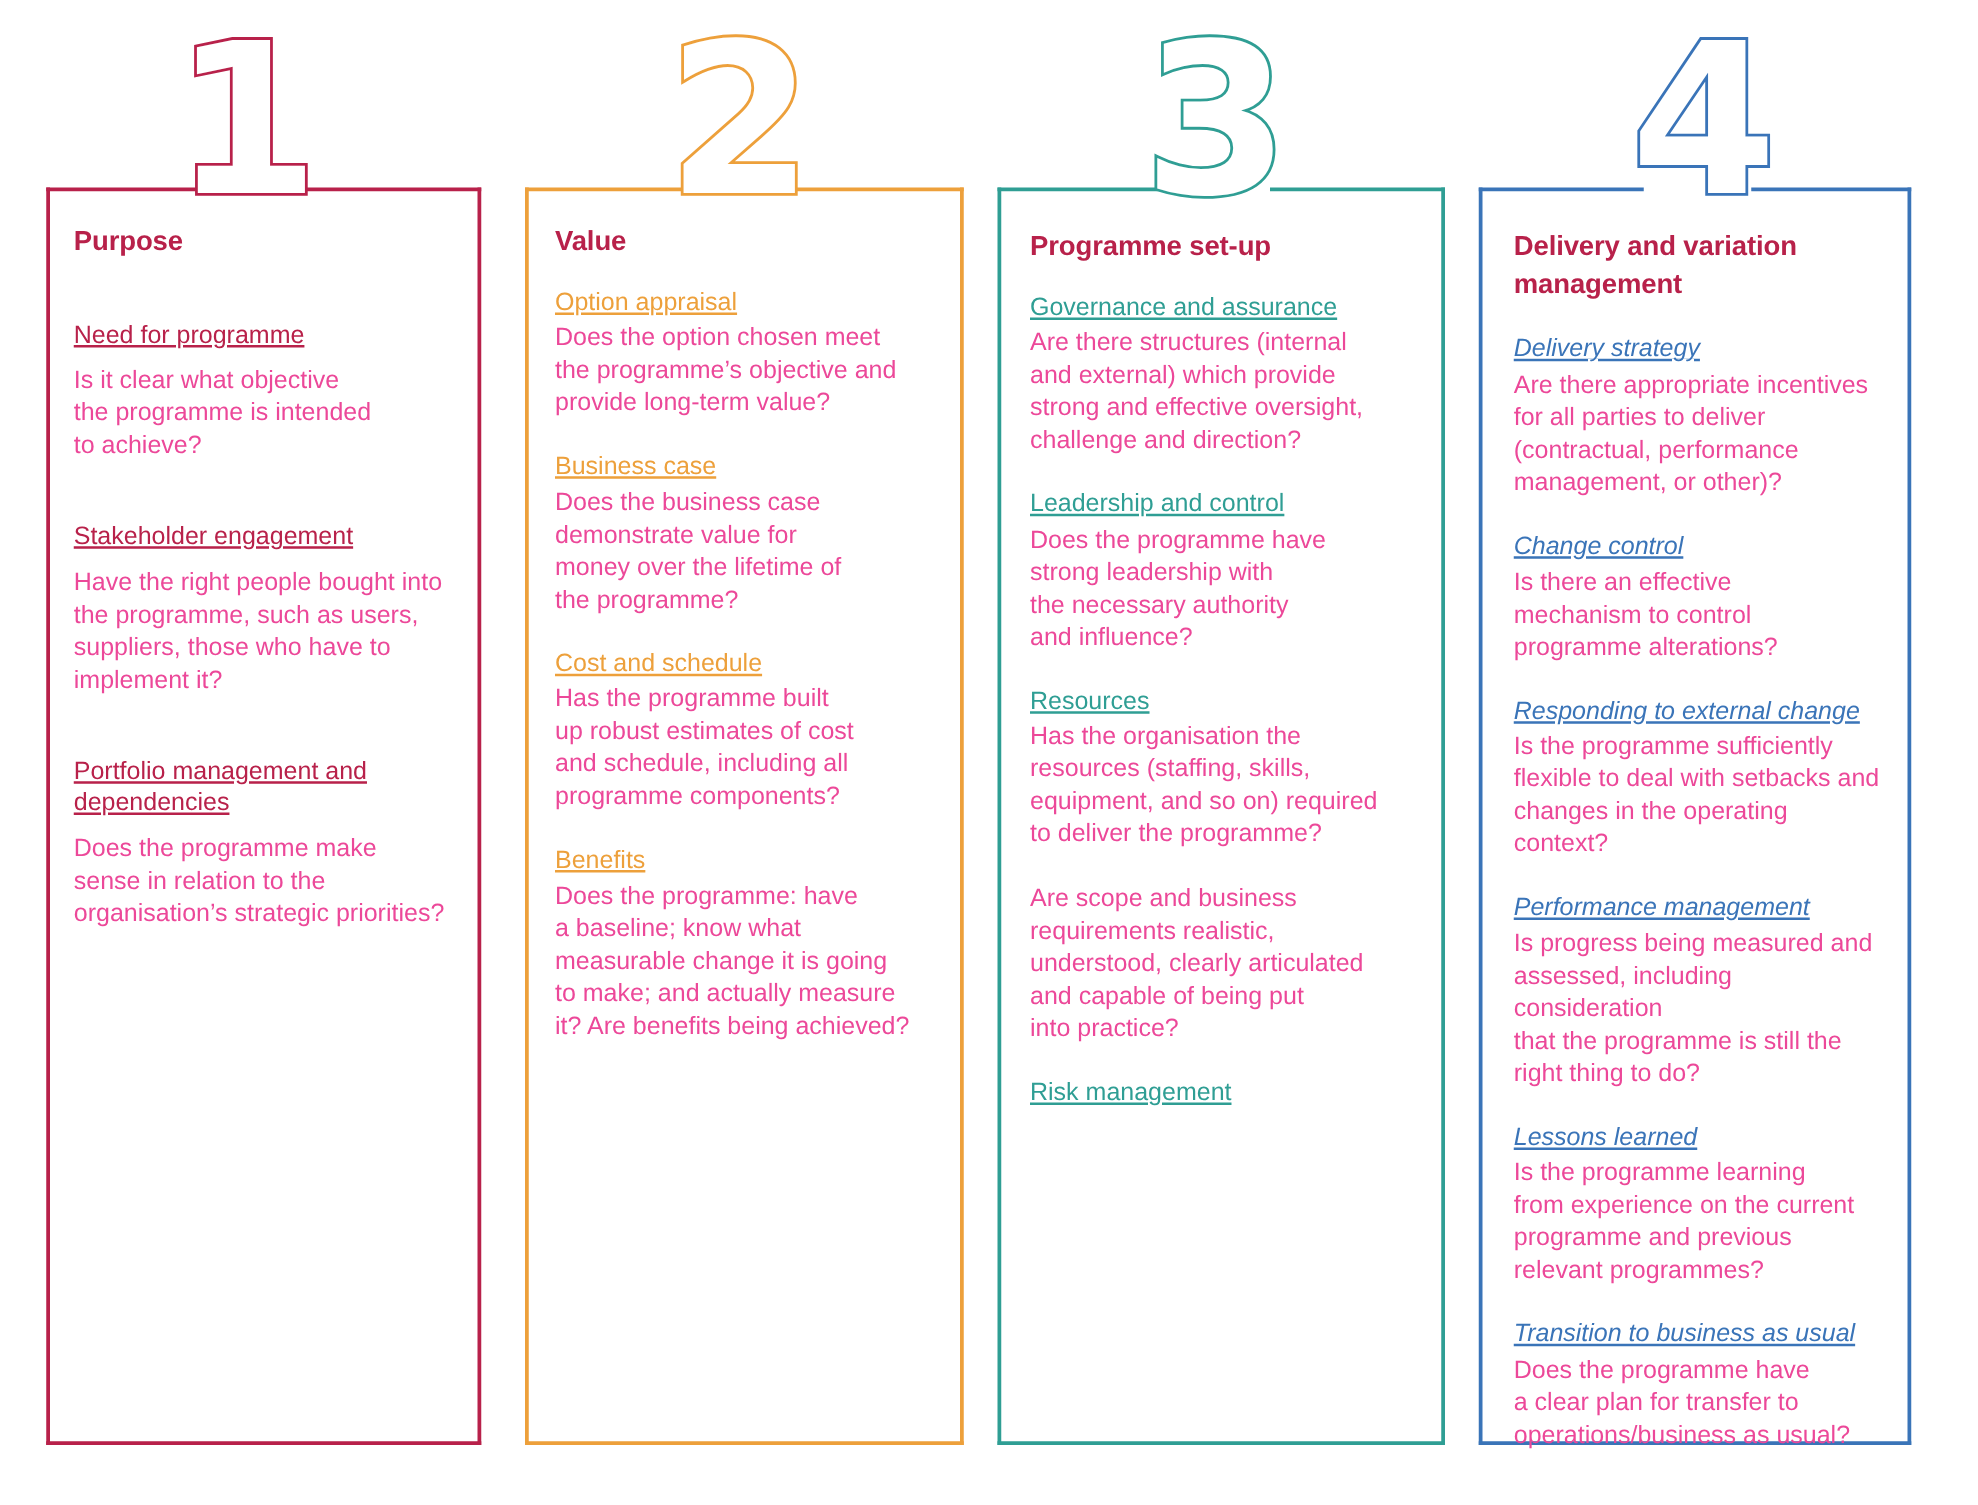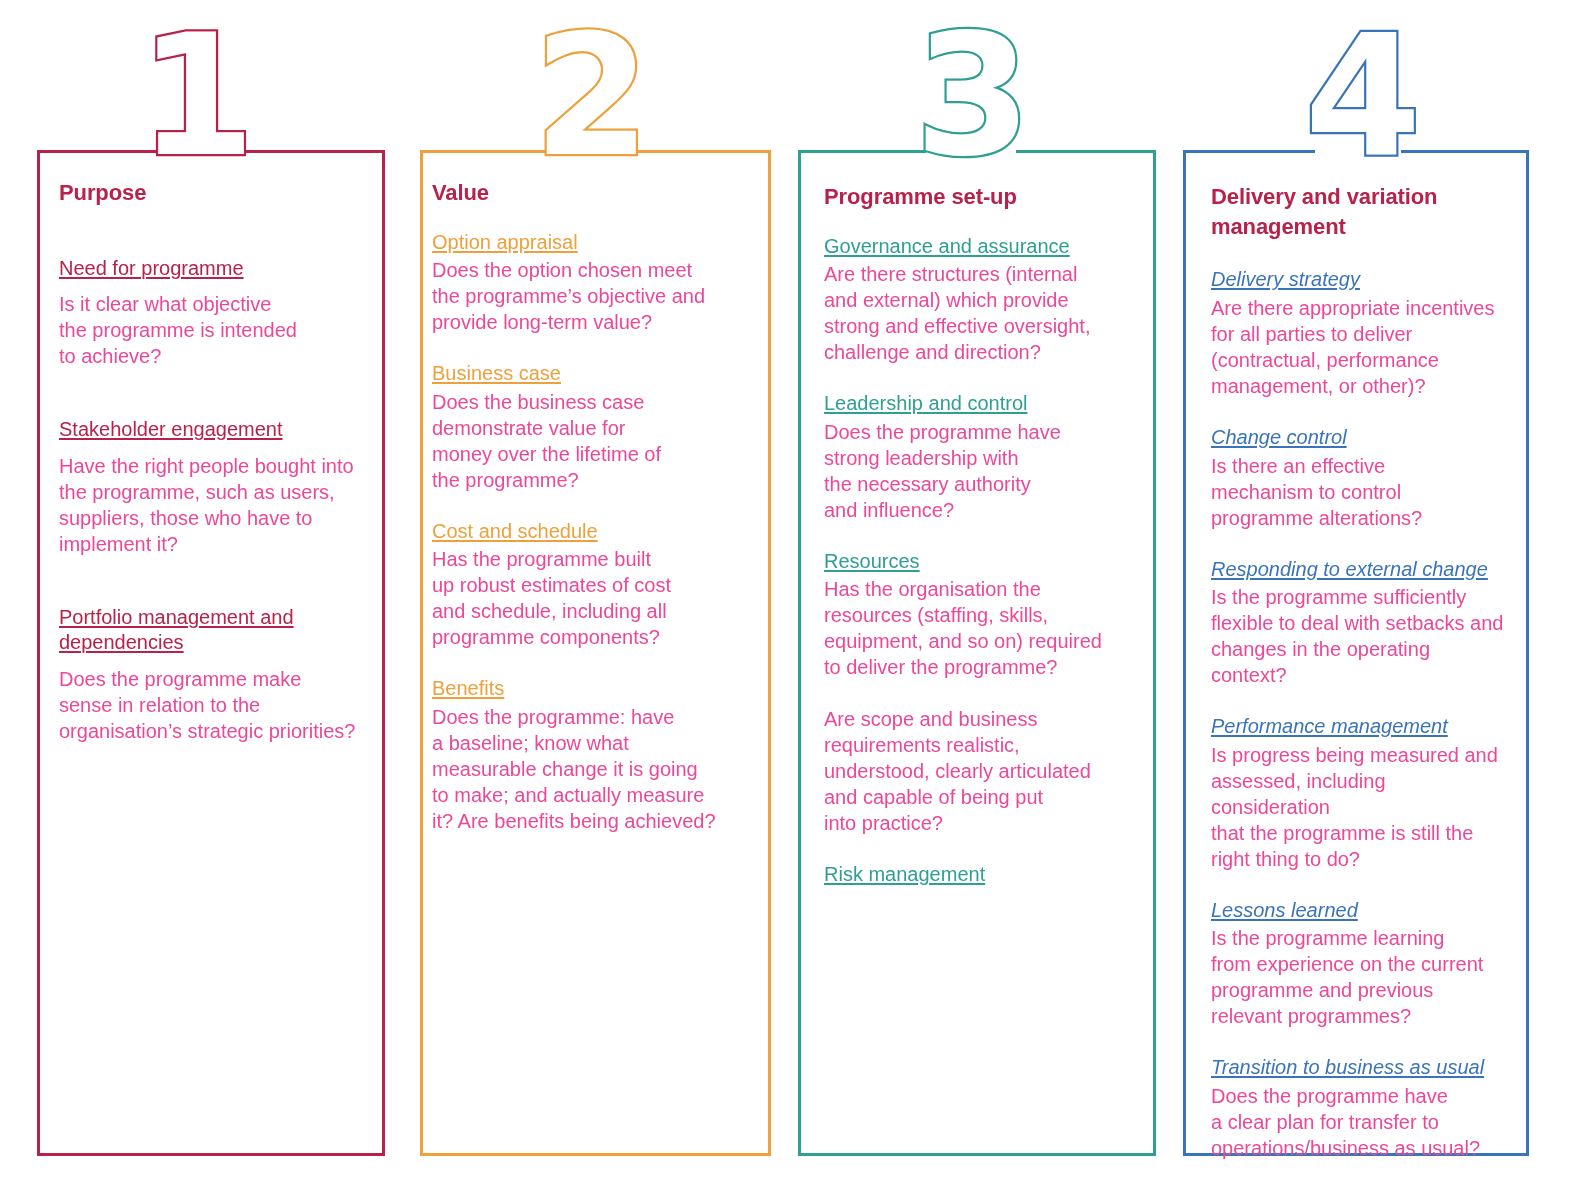--- a/index.html
+++ b/index.html
@@ -75,21 +75,21 @@
   }
 
   
   .inner{
     position:relative;
     z-index:2;
     padding:28px 24px 0 24px;
     box-sizing:border-box;
   }
   .col-1 .inner{padding-left:22px;padding-top:28px;}
-  .col-2 .inner{padding-left:12px;padding-top:28px;}
+  .col-2 .inner{padding-left:24px;padding-top:28px;}
   .col-3 .inner{padding-left:26px;padding-top:32px;}
   .col-4 .inner{padding-left:28px;padding-top:32px;}
 
   .col-title{
     color:#b8214a;
     font-weight:700;
     font-size:22px;
     line-height:1.35;
     margin:0 0 22px 0;
     letter-spacing:-0.1px;

